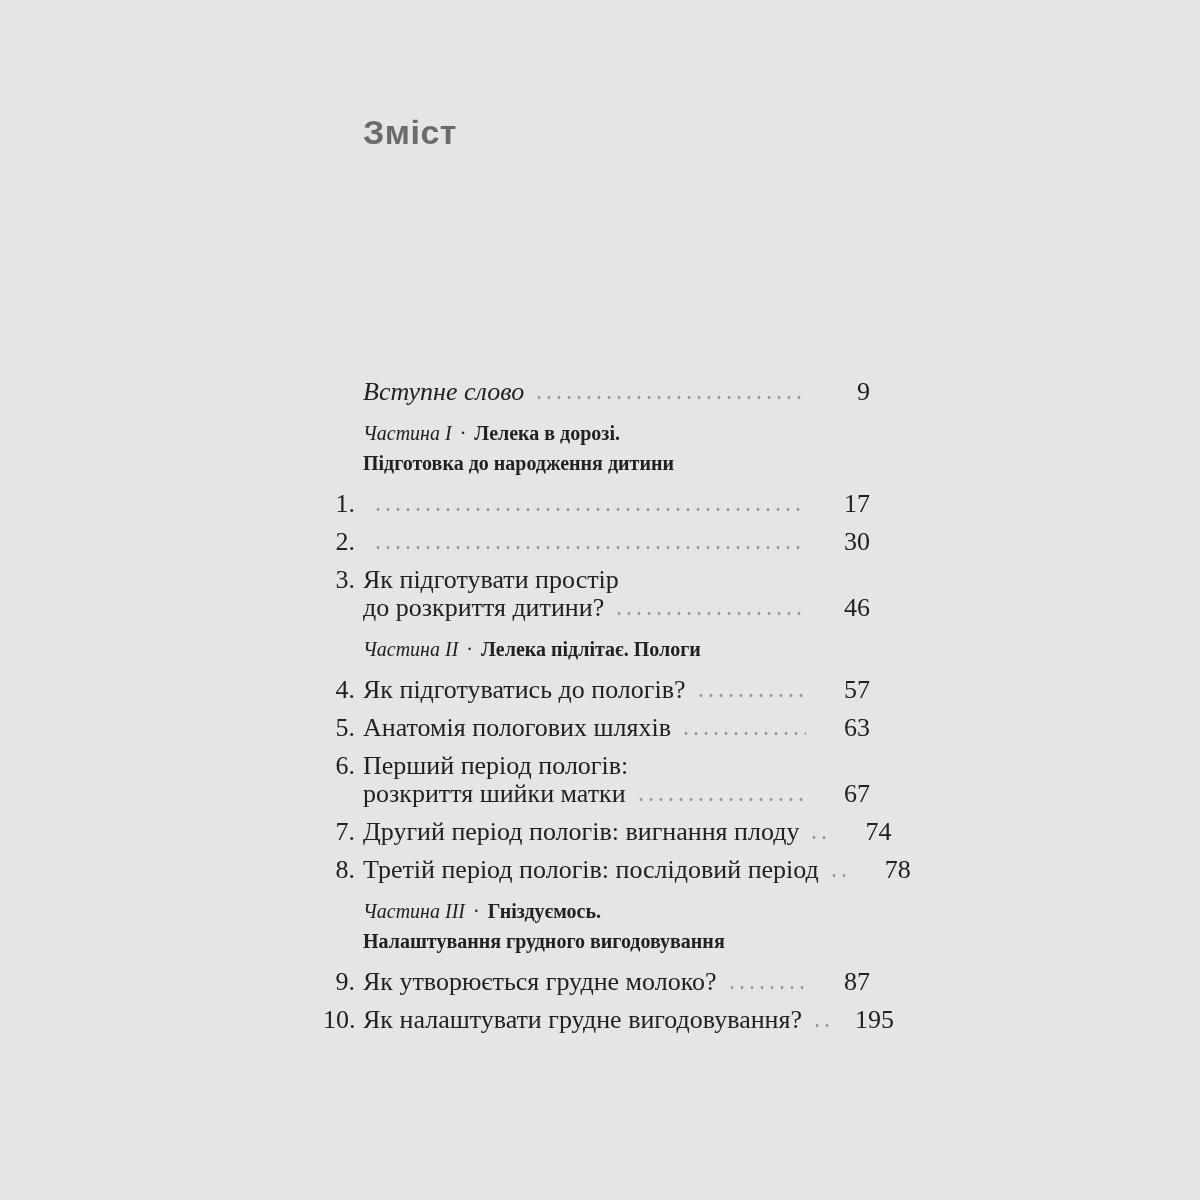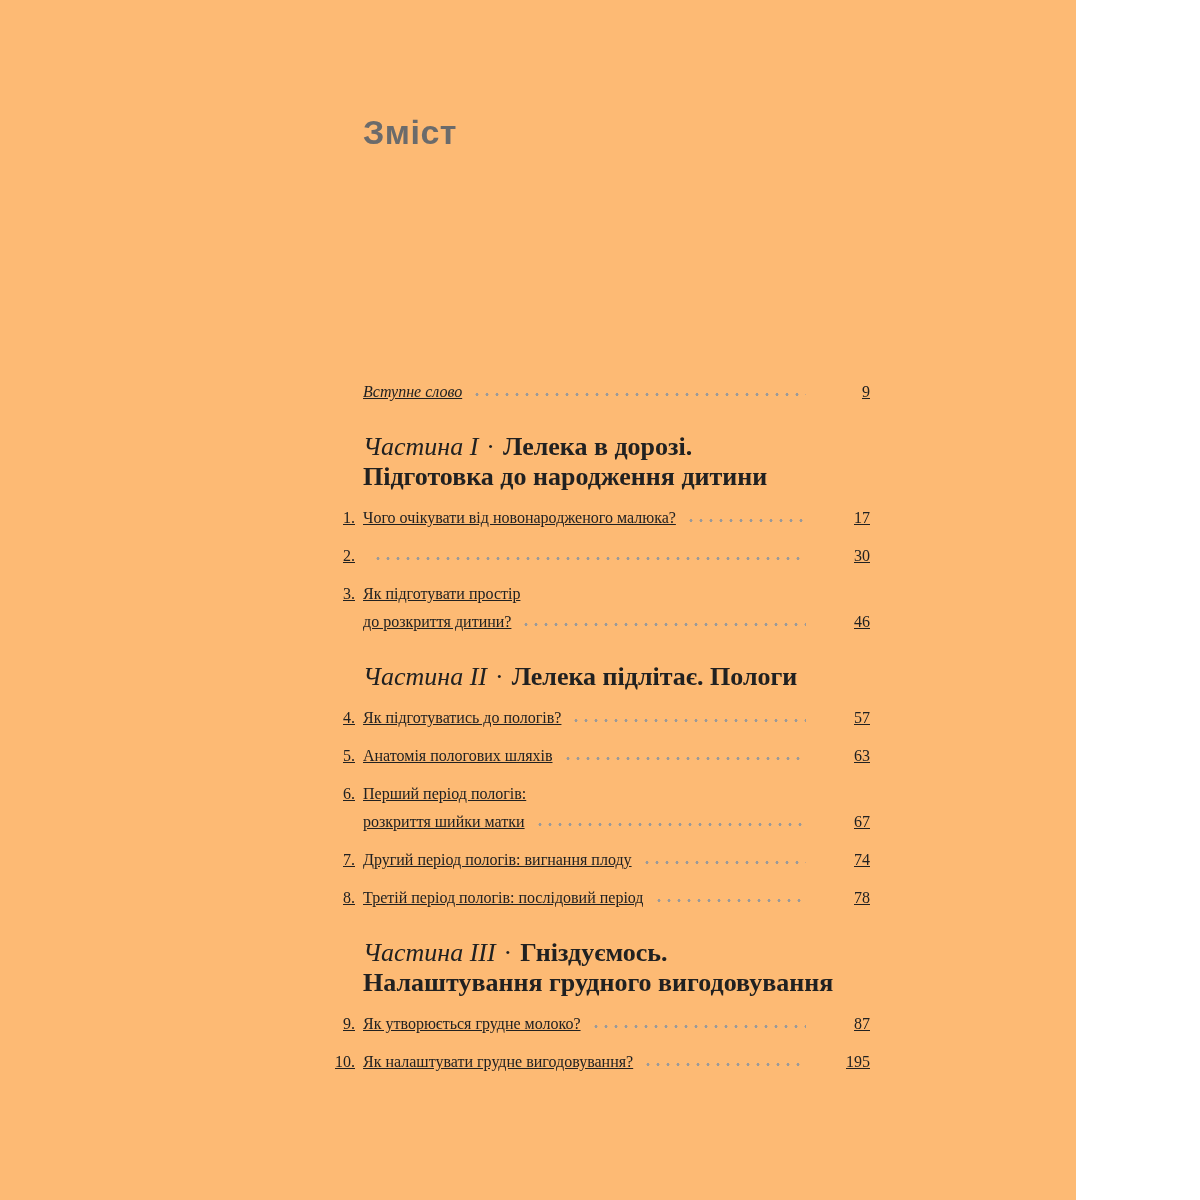--- a/index.html
+++ b/index.html
@@ -1,20 +1,20 @@
 <!DOCTYPE html>
 <html><head>
 <meta charset="utf-8">
 <style>
   html,body { margin:0; padding:0; }
   .page {
     position: relative;
-    width: 1076px;
+    width: 1200px;
     height: 1200px;
-    background: #fdba74;
+    background: #e5e5e5;
     overflow: hidden;
     font-family: "Liberation Serif", "DejaVu Serif", serif;
     color: #212121;
   }
   .col {
     position: absolute;
     left: 323px;
     top: 0;
     width: 547px;
   }
@@ -23,24 +23,23 @@
     font-family: "Liberation Sans", "DejaVu Sans", sans-serif;
     font-weight: 700;
     font-size: 34px;
     line-height: 40px;
     letter-spacing: 0.5px;
     color: #6b6b6b;
   }
   .intro { margin-top: 226px; }
   .entry {
     display: flex;
-    font-size: 16px;
+    font-size: 26px;
     line-height: 28px;
     margin-bottom: 10px;
-    text-decoration: underline;
   }
   .num {
     flex: none;
     width: 32px;
     padding-right: 8px;
     text-align: right;
   }
   .body { flex: 1 1 auto; min-width: 0; }
   .lastline { display: flex; align-items: baseline; }
   .txt { white-space: nowrap; }
@@ -54,22 +53,22 @@
     background-size: 10px 5px;
     background-position: left center;
     background-repeat: repeat-x;
   }
   .pg {
     flex: none;
     width: 44px;
     text-align: right;
   }
   .part {
-    margin: 26px 0 12px 40px;
-    font-size: 26px;
+    margin: 12px 0 12px 40px;
+    font-size: 20px;
     line-height: 30px;
   }
   .part-label { font-style: italic; font-weight: 400; }
   .sep { margin: 0 8px; }
   .bold { font-weight: 700; }
 </style>
 </head>
 <body>
 
 <div class="page">
@@ -92,21 +91,20 @@
       <div>
         <span class="part-label">Частина I</span><span class="sep">·</span><span class="bold">Лелека в дорозі.</span>
       </div>
       <div class="bold">Підготовка до народження дитини</div>
     </div>
 
     <div class="entry">
       <span class="num">1.</span>
       <div class="body">
         <div class="lastline">
-          <span class="txt">Чого очікувати від новонародженого малюка?</span>
           <span class="leader"></span>
           <span class="pg">17</span>
         </div>
       </div>
     </div>
 
     <div class="entry">
       <span class="num">2.</span>
       <div class="body">
         <div class="lastline">

